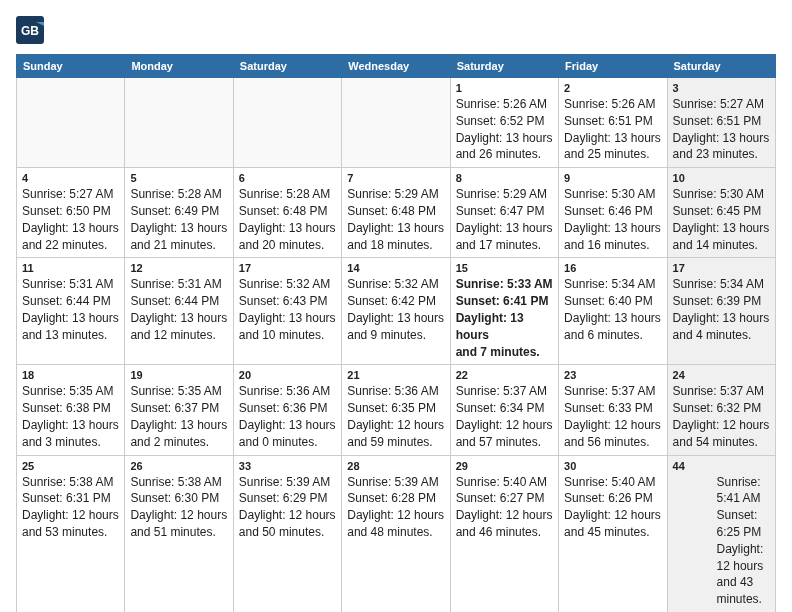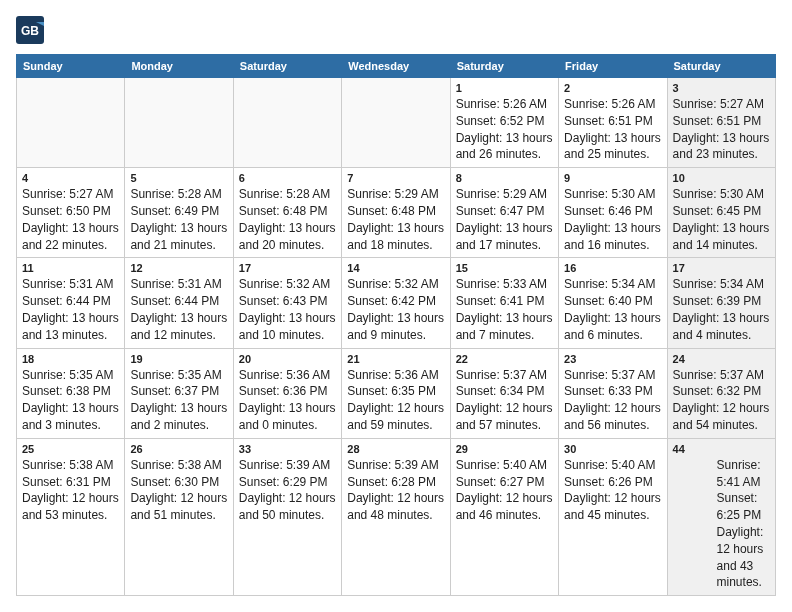--- a/index.html
+++ b/index.html
@@ -232,21 +232,21 @@
           </td>
           <td>
             <span class="day-num">14</span>
             <div class="day-info" style="white-space: pre-line;">Sunrise: 5:32 AM
 Sunset: 6:42 PM
 Daylight: 13 hours
 and 9 minutes.</div>
           </td>
           <td>
             <span class="day-num">15</span>
-            <div class="day-info" style="white-space: pre-line;">Sunrise: 5:33 AM
+            <div class="day-info" style="white-space: pre-line; font-weight: bold;">Sunrise: 5:33 AM
 Sunset: 6:41 PM
 Daylight: 13 hours
 and 7 minutes.</div>
           </td>
           <td>
             <span class="day-num">16</span>
             <div class="day-info" style="white-space: pre-line;">Sunrise: 5:34 AM
 Sunset: 6:40 PM
 Daylight: 13 hours
 and 6 minutes.</div>

